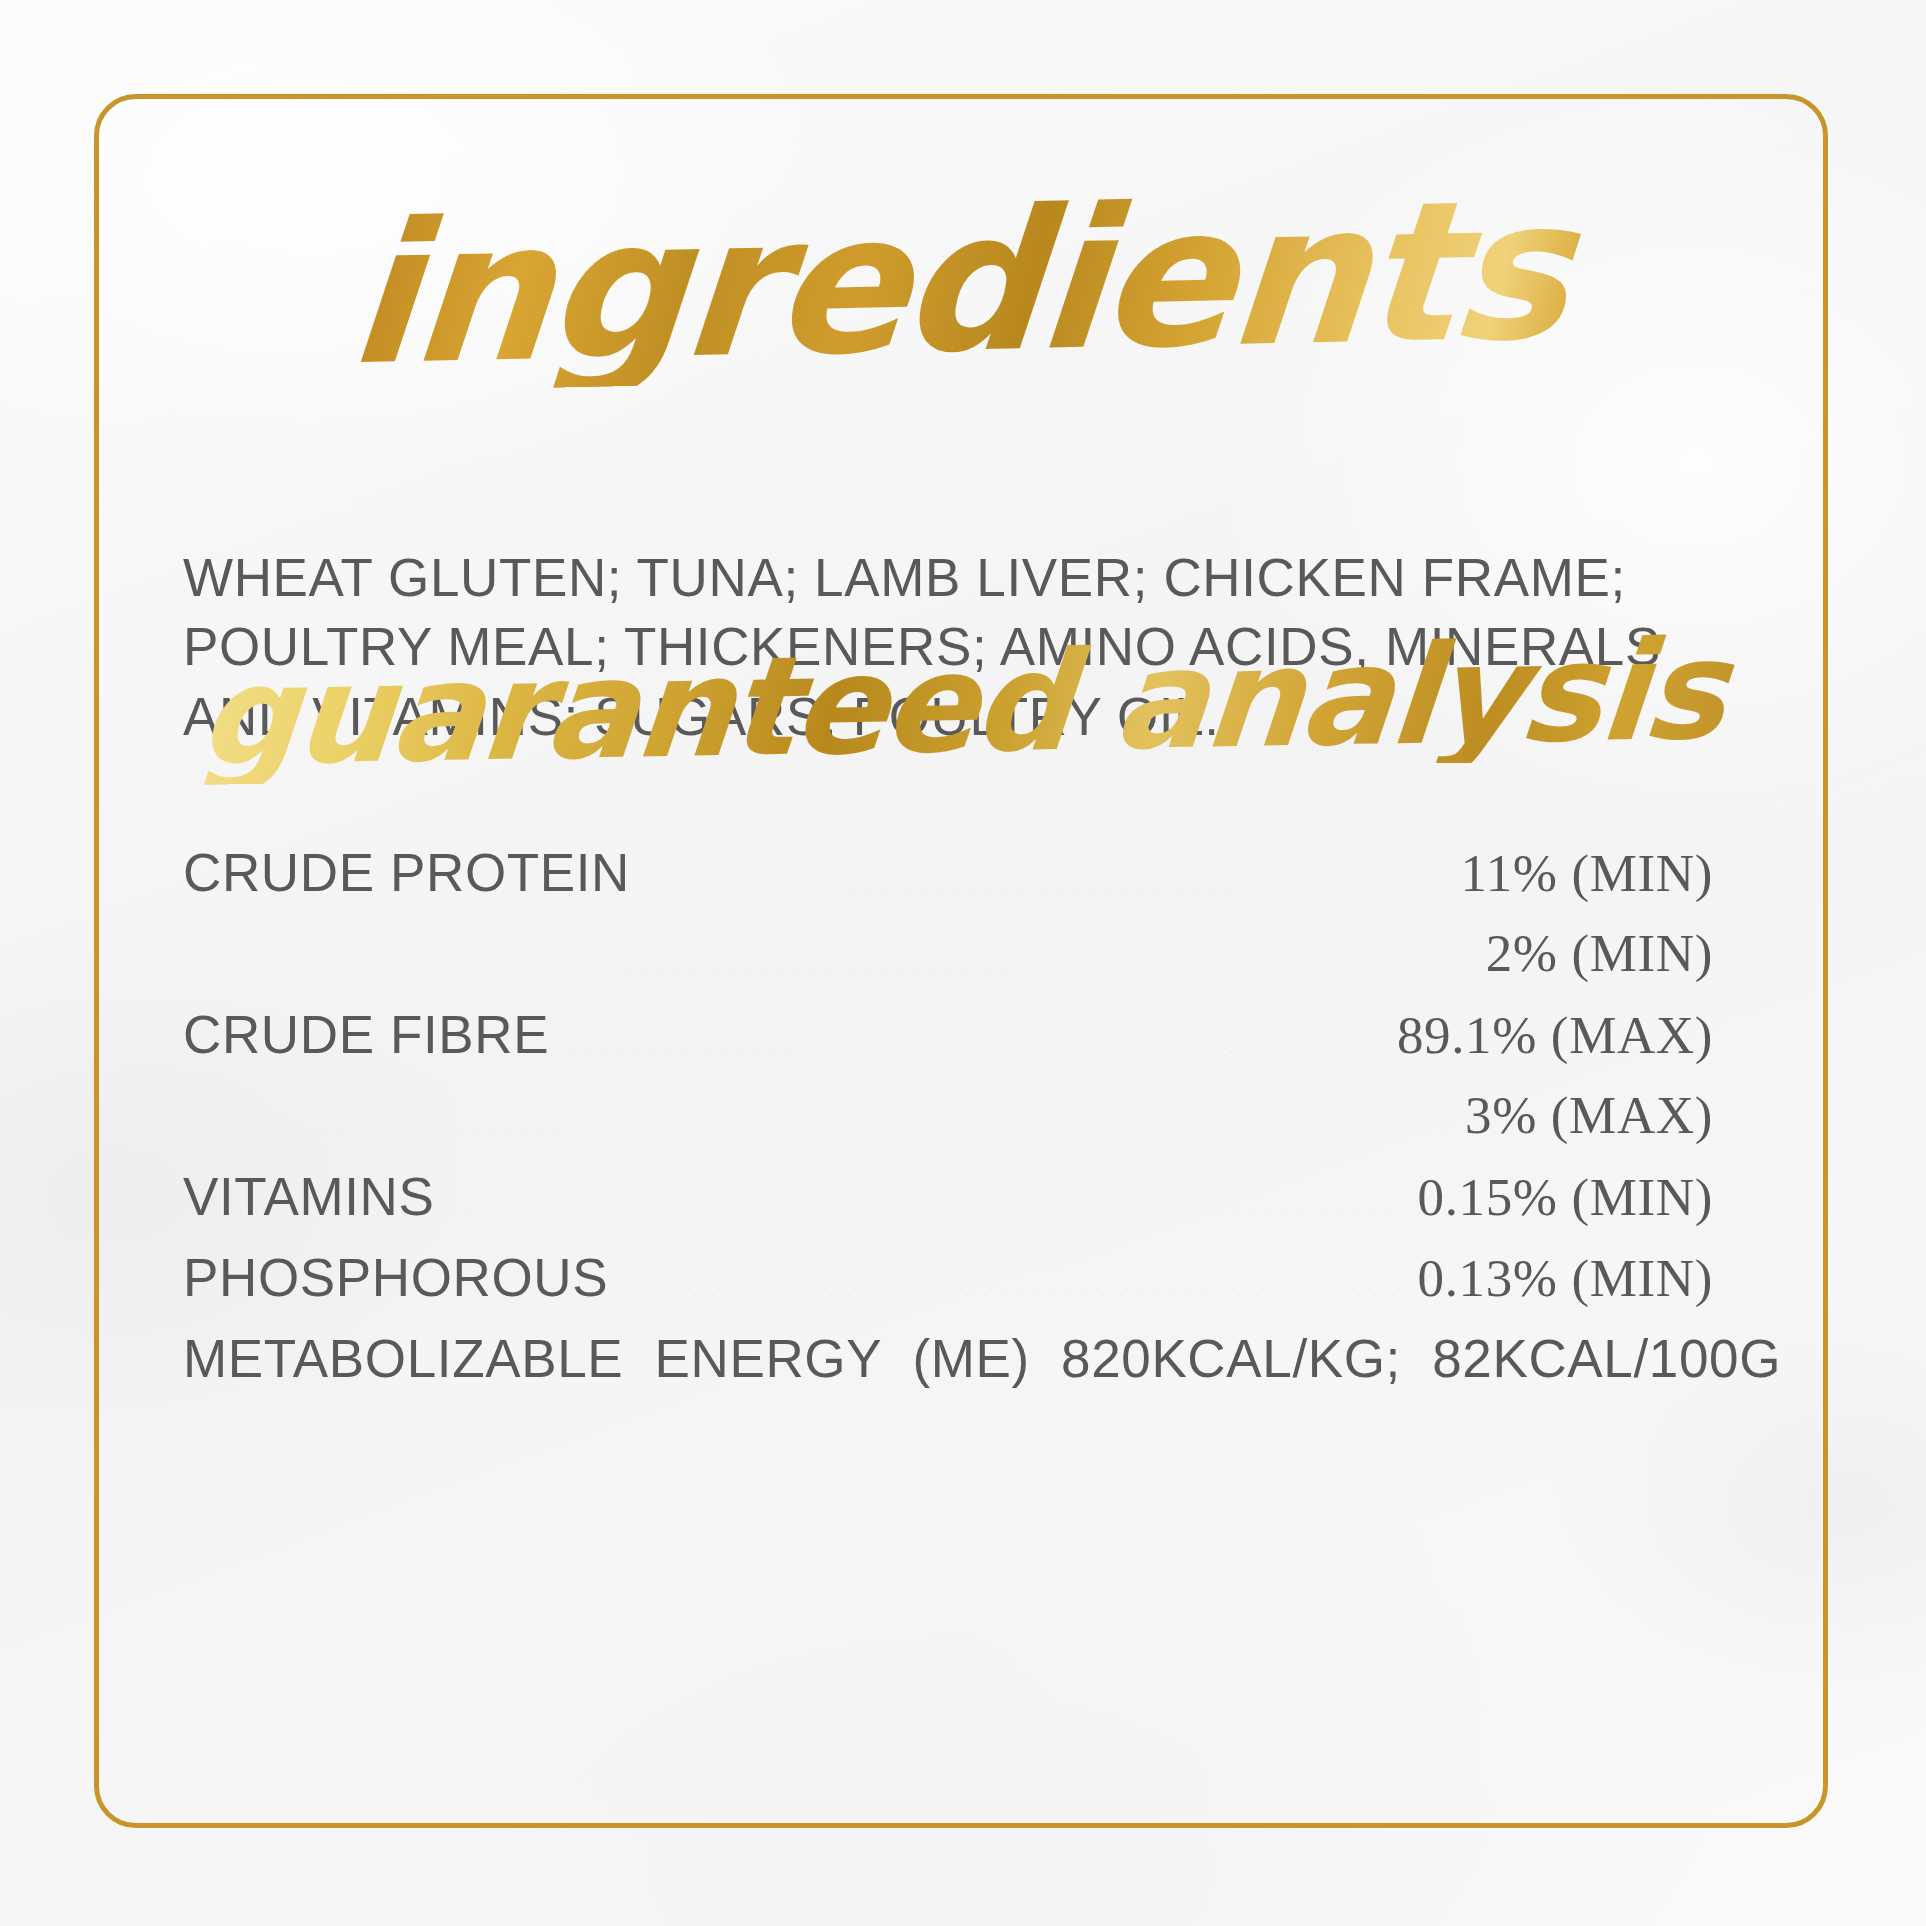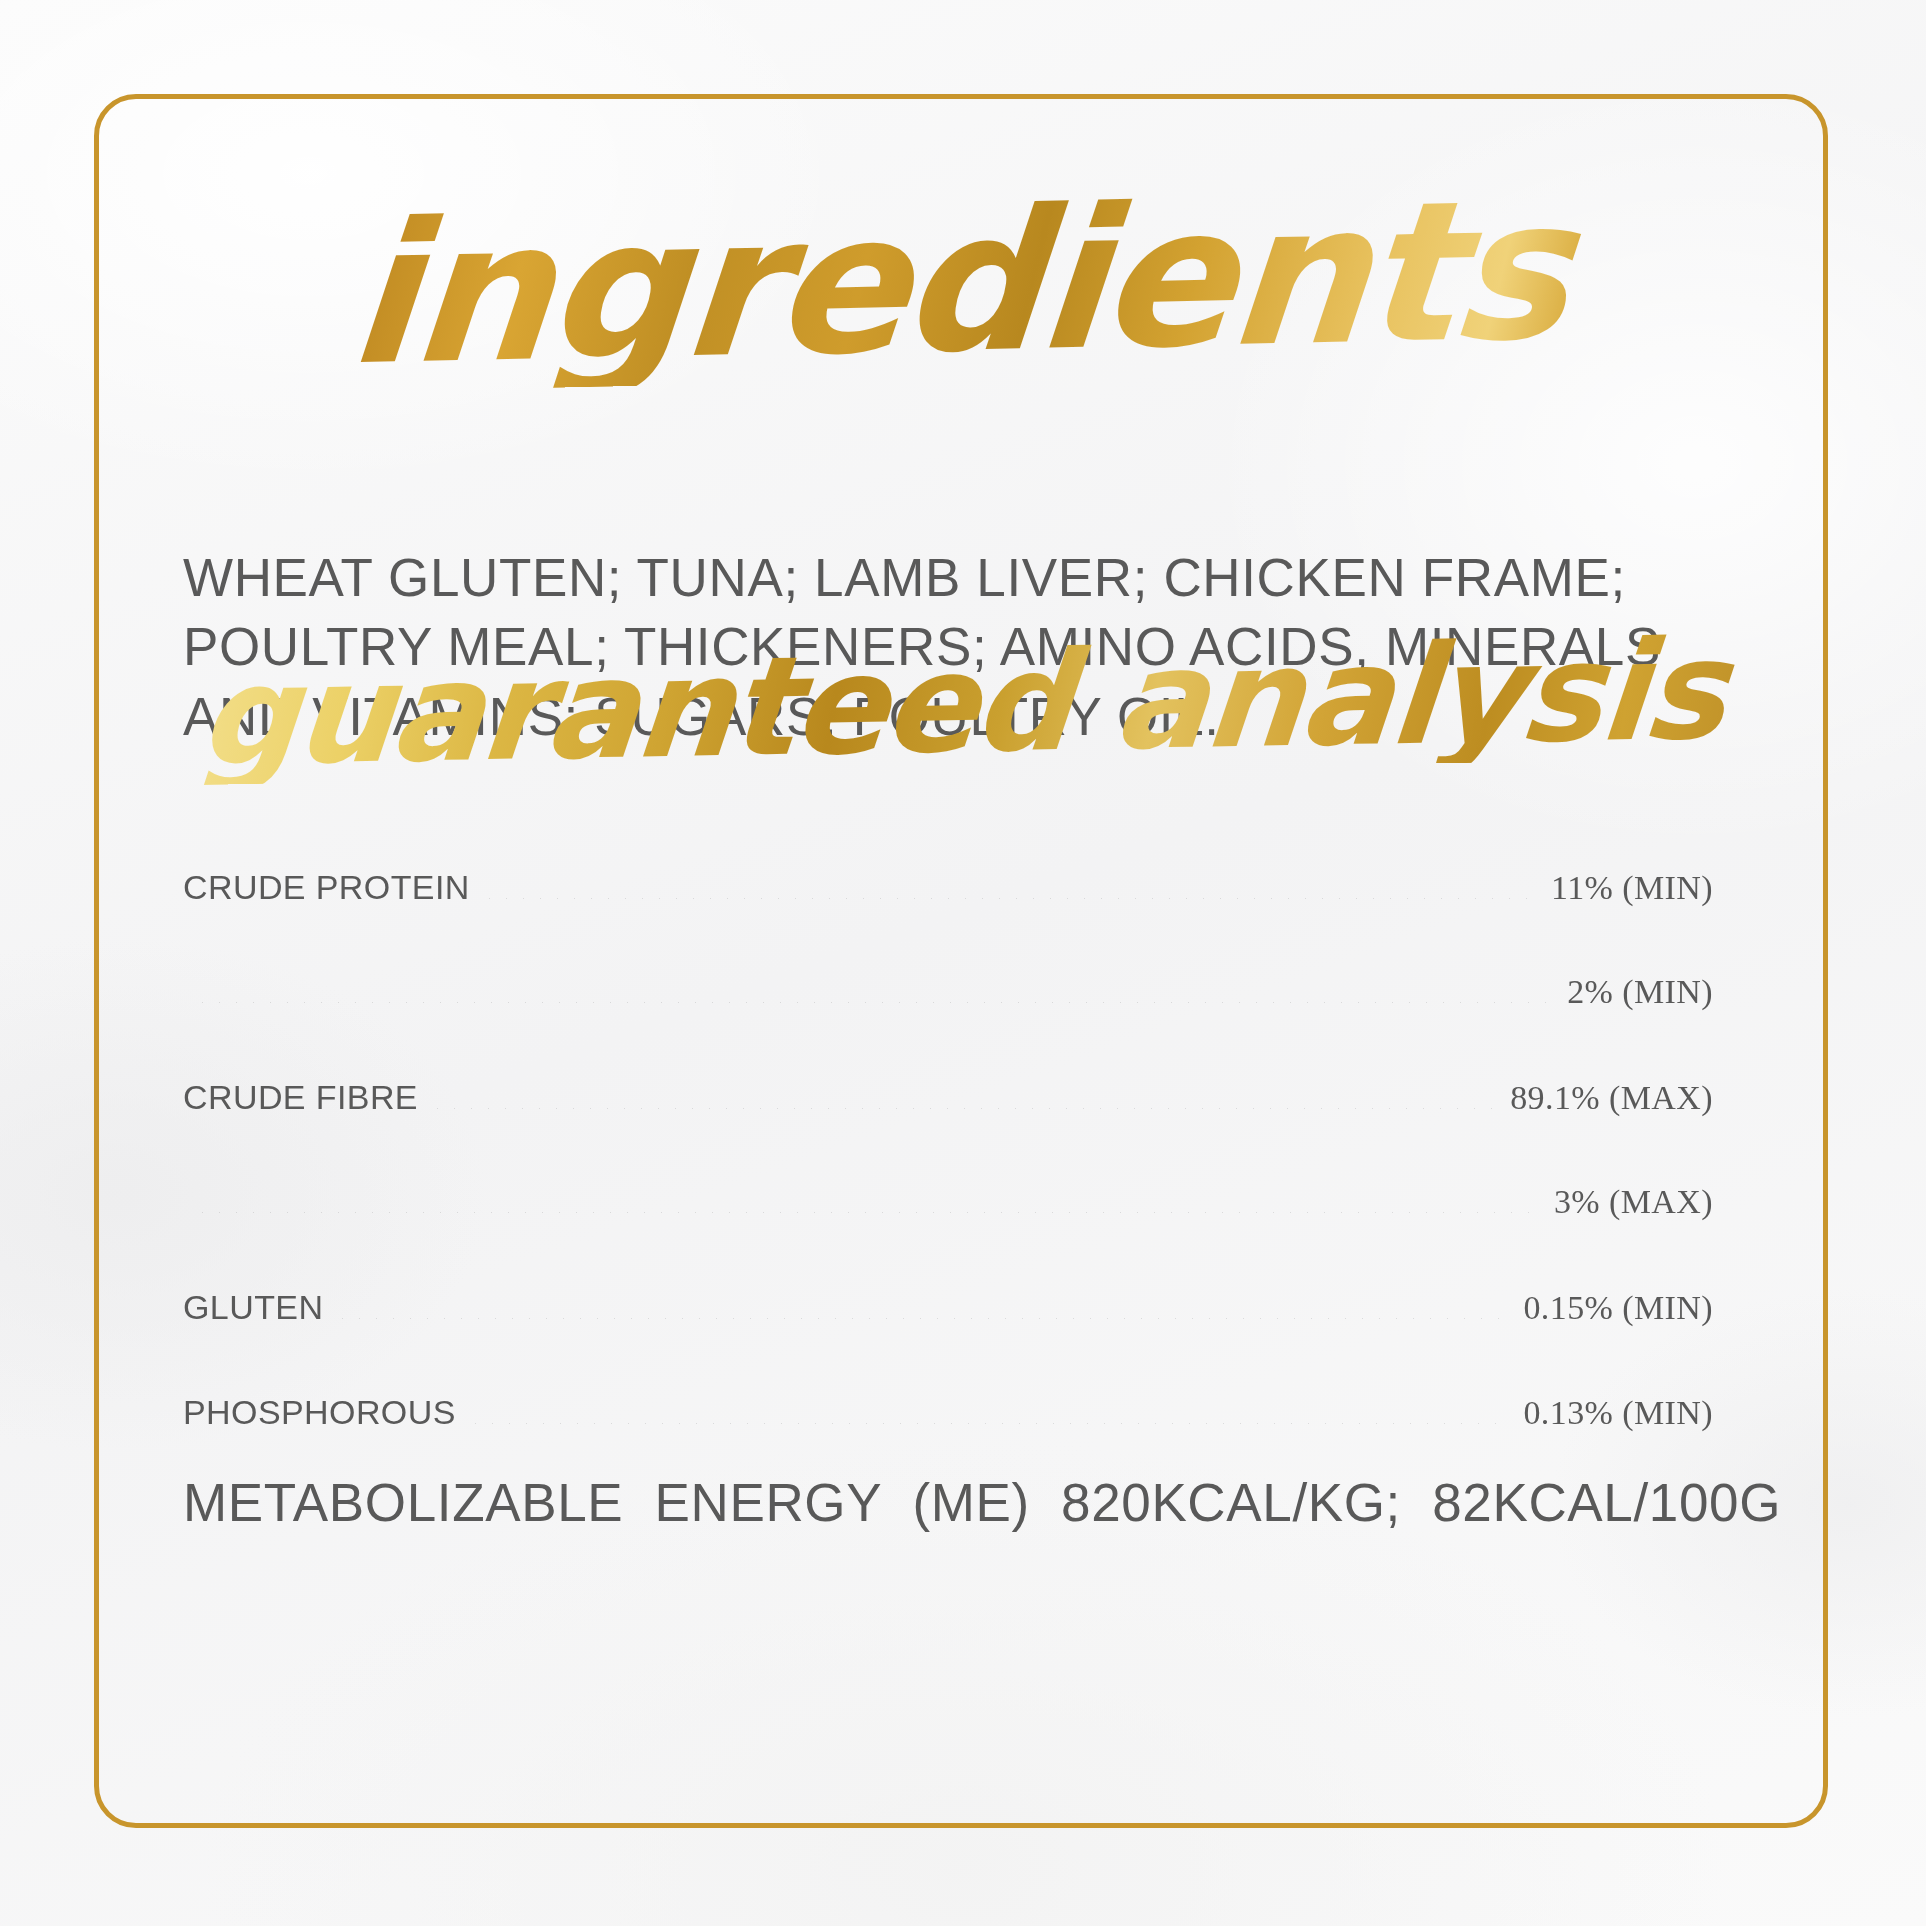--- a/index.html
+++ b/index.html
@@ -119,26 +119,25 @@
     left: 0;
     top: 752px;
     width: 1530px;
   }
 
   .analysis-row {
     display: flex;
     align-items: baseline;
     width: 100%;
     font-family: "Liberation Sans", sans-serif;
-    font-size: 34px;
+    font-size: 53px;
     line-height: 1.0;
     color: #595959;
     letter-spacing: 0.012em;
     height: 81px;
-    margin-top: 24px;
   }
 
   .analysis-label {
     white-space: nowrap;
     flex: 0 0 auto;
   }
 
   .analysis-leader {
     flex: 1 1 auto;
     position: relative;
@@ -216,21 +215,21 @@
         <span class="analysis-value">89.1% (MAX)</span>
       </div>
 
       <div class="analysis-row">
         <span class="analysis-leader"></span>
         <span class="analysis-value">3% (MAX)</span>
       </div>
 
 
       <div class="analysis-row">
-        <span class="analysis-label">GLUTEN</span>
+        <span class="analysis-label">VITAMINS</span>
         <span class="analysis-leader"></span>
         <span class="analysis-value">0.15% (MIN)</span>
       </div>
 
       <div class="analysis-row">
         <span class="analysis-label">PHOSPHOROUS</span>
         <span class="analysis-leader"></span>
         <span class="analysis-value">0.13% (MIN)</span>
       </div>
 

